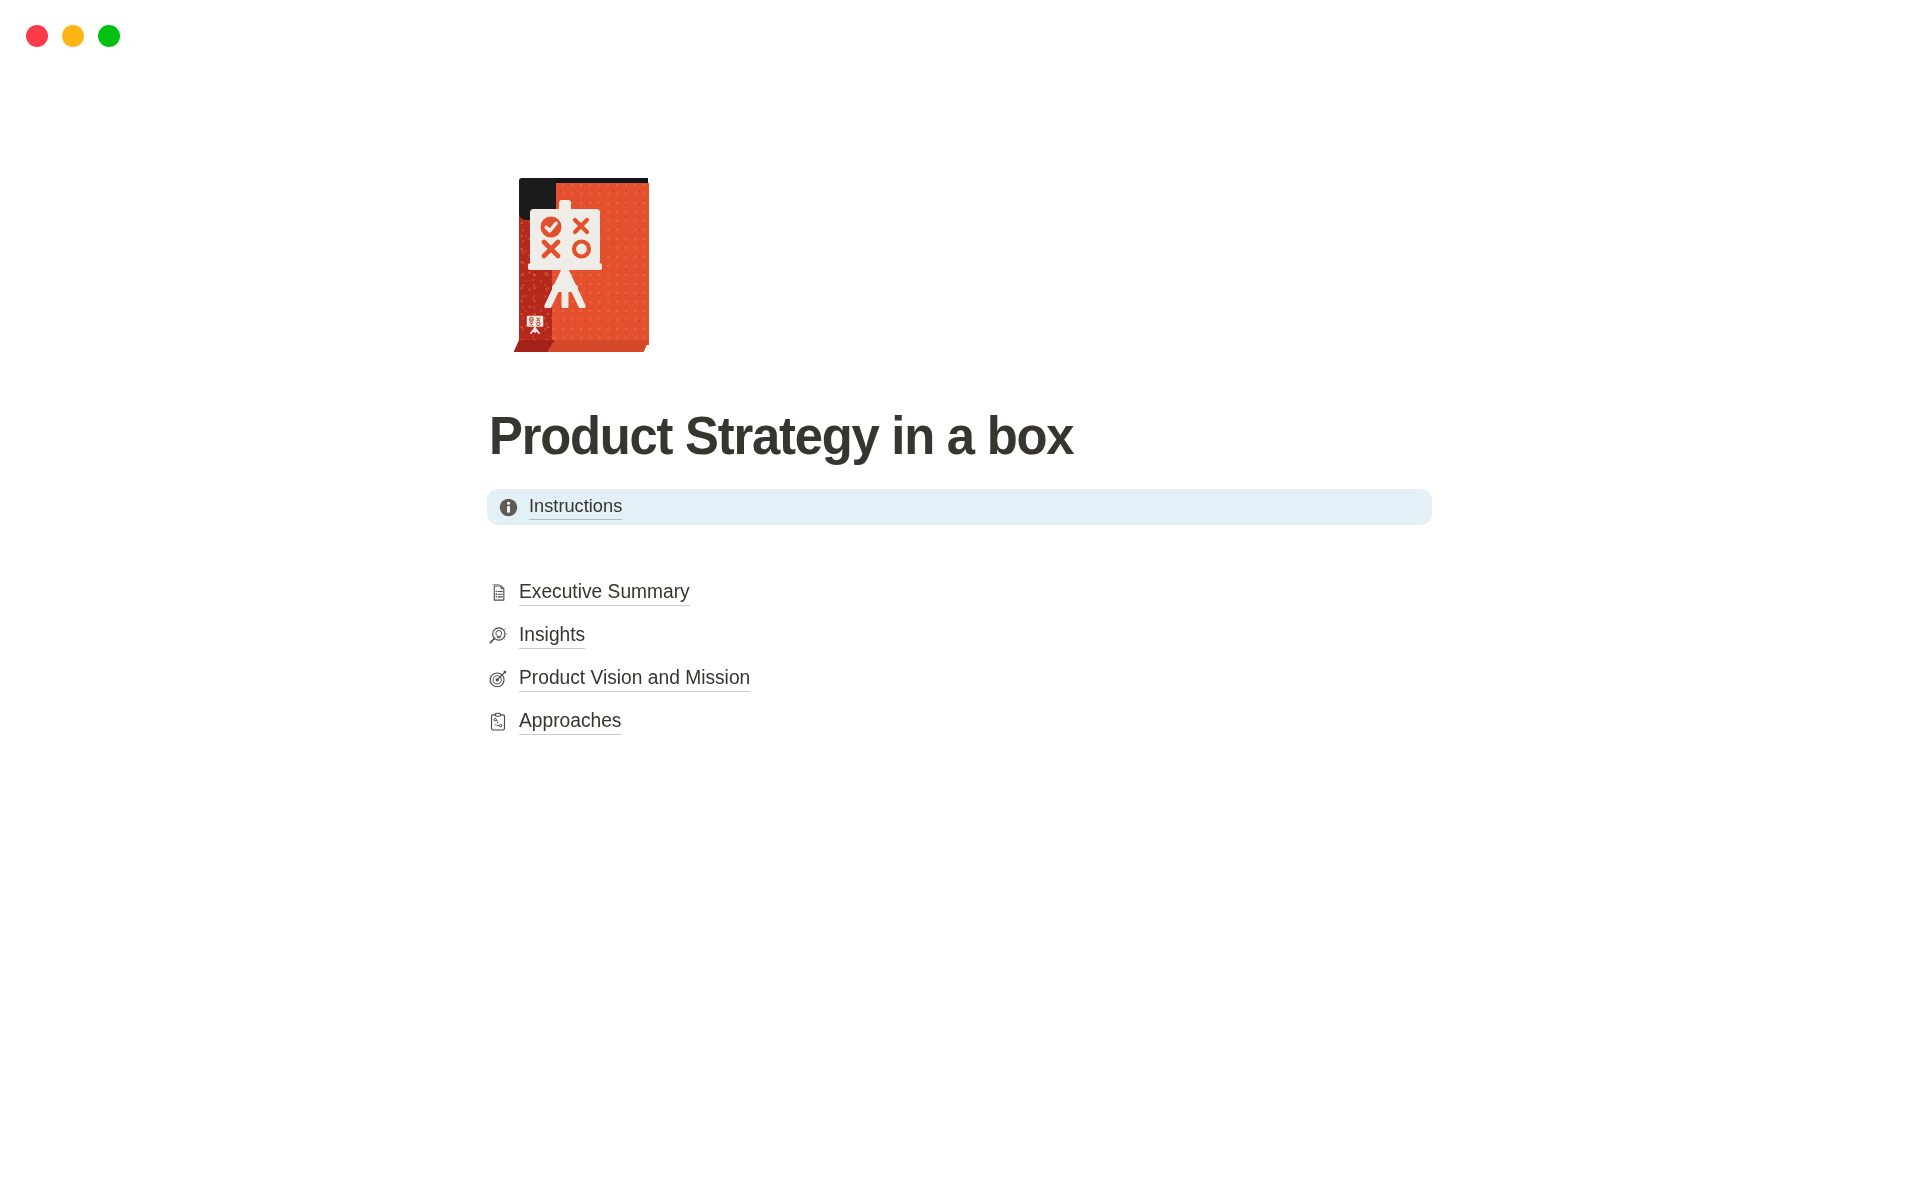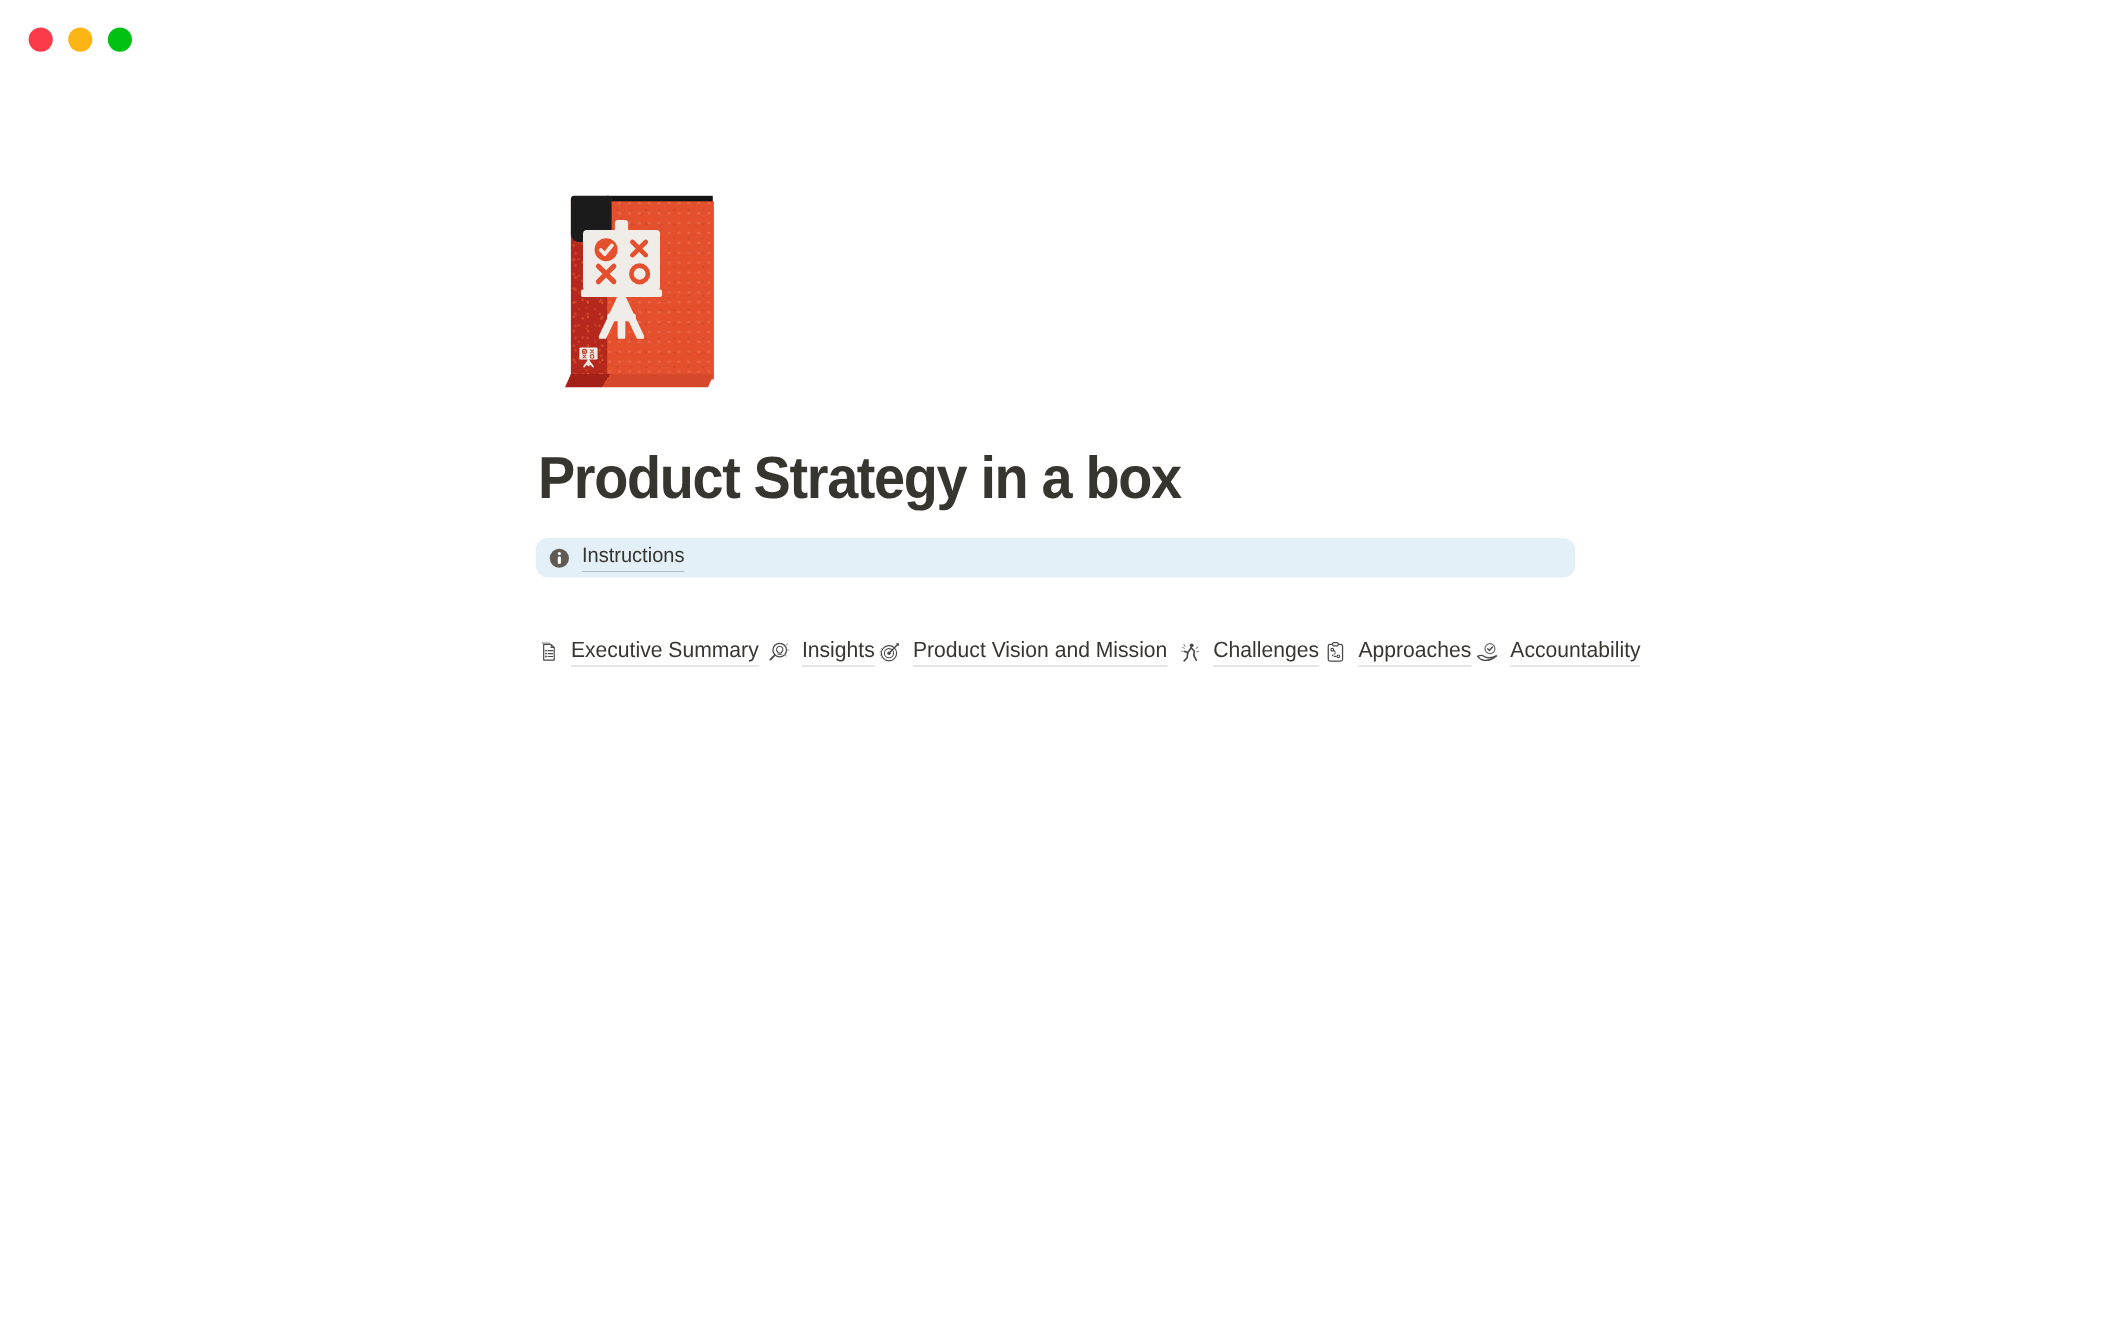--- a/index.html
+++ b/index.html
@@ -200,21 +200,21 @@
     transform-origin: left center;
   }
 
   
   .link-list {
     position: absolute;
     left: 487px;
     top: 571px;
     width: 700px;
     display: flex;
-    flex-direction: row;
+    flex-direction: column;
     gap: 0;
   }
   .link-row {
     display: flex;
     align-items: center;
     height: 43px;
     gap: 10px;
   }
   .row-icon {
     width: 22px;
@@ -345,54 +345,30 @@
             <circle cx="11" cy="13" r="5" fill="none" stroke="#4a4a4a" stroke-width="1.2"></circle>
             <circle cx="11" cy="13" r="1.9" fill="#4a4a4a"></circle>
             <path d="M11 13 L21 3" stroke="#4a4a4a" stroke-width="1.5" stroke-linecap="round"></path>
             <path d="M18.3 2.4l3.4-.2-.2 3.4z" fill="#4a4a4a"></path>
             <path d="M3.6 18.6a8.3 8.3 0 0 1 0-11.2" fill="none" stroke="#9a9a9a" stroke-width="1.1" stroke-dasharray="1.6 1.8"></path>
           </svg>
         </span>
         <a class="row-link" href="#">Product Vision and Mission</a>
       </div>
 
-      <div class="link-row">
-        <span class="row-icon">
-          <svg width="20" height="20" viewBox="0 0 24 24">
-            <circle cx="13.6" cy="4.4" r="2.1" fill="#4a4a4a"></circle>
-            <path d="M13 7 L9.4 12.4 L6 11" stroke="#4a4a4a" stroke-width="1.8" fill="none" stroke-linecap="round" stroke-linejoin="round"></path>
-            <path d="M13 7 L16.4 10.6 L16 15.4" stroke="#4a4a4a" stroke-width="1.8" fill="none" stroke-linecap="round" stroke-linejoin="round"></path>
-            <path d="M9.4 12.4 L8.6 18 L5.4 21.4" stroke="#4a4a4a" stroke-width="1.8" fill="none" stroke-linecap="round" stroke-linejoin="round"></path>
-            <path d="M16 15.4 L18.6 20.6" stroke="#4a4a4a" stroke-width="1.8" fill="none" stroke-linecap="round"></path>
-            <path d="M3.6 6.4l2 1.4M5.2 3.4l1.4 2.2M20.4 6.2l-2 1.6M2.6 10.6l2.2.4M21.4 11.2l-2.2.2" stroke="#8a8a8a" stroke-width="1.1" stroke-linecap="round"></path>
-          </svg>
-        </span>
-        <a class="row-link" href="#">Challenges</a>
-      </div>
 
       <div class="link-row">
         <span class="row-icon">
           <svg width="20" height="20" viewBox="0 0 24 24">
             <rect x="4.2" y="3.4" width="15.6" height="18.2" rx="2" fill="#fff" stroke="#4a4a4a" stroke-width="1.4"></rect>
             <rect x="9" y="1.4" width="6" height="3.6" rx="1.2" fill="#fff" stroke="#4a4a4a" stroke-width="1.3"></rect>
             <circle cx="8.6" cy="9.2" r="1.5" fill="none" stroke="#4a4a4a" stroke-width="1.2"></circle>
             <circle cx="15.2" cy="16.4" r="1.5" fill="none" stroke="#4a4a4a" stroke-width="1.2"></circle>
             <path d="M10 10.2c3 .6 2.2 3.4 0 4.2s-1.4 2.4 3.6 2" fill="none" stroke="#4a4a4a" stroke-width="1.2" stroke-linecap="round" stroke-dasharray="1.8 1.6"></path>
           </svg>
         </span>
         <a class="row-link" href="#">Approaches</a>
       </div>
 
-      <div class="link-row">
-        <span class="row-icon">
-          <svg width="20" height="20" viewBox="0 0 24 24">
-            <circle cx="15" cy="8" r="5.4" fill="#fff" stroke="#6a6a6a" stroke-width="1.3"></circle>
-            <path d="M12.6 8.2l1.8 1.8 3.2-3.8" fill="none" stroke="#4a4a4a" stroke-width="1.5" stroke-linecap="round" stroke-linejoin="round"></path>
-            <path d="M1.8 16.4c2.4-1.4 5-1.4 7 .2 1.4 1.1 3.6 1.4 5.6 1.3 2.6-.1 5.2-.8 7.6-2" fill="none" stroke="#4a4a4a" stroke-width="1.5" stroke-linecap="round"></path>
-            <path d="M1.8 16.4c1.6 2.6 4.4 4.2 7.6 4.4 3.8.2 8-.9 12.6-4.9" fill="none" stroke="#4a4a4a" stroke-width="1.5" stroke-linecap="round"></path>
-          </svg>
-        </span>
-        <a class="row-link" href="#">Accountability</a>
-      </div>
 
     </div>
   </div>
 </div>
 
 </body></html>

